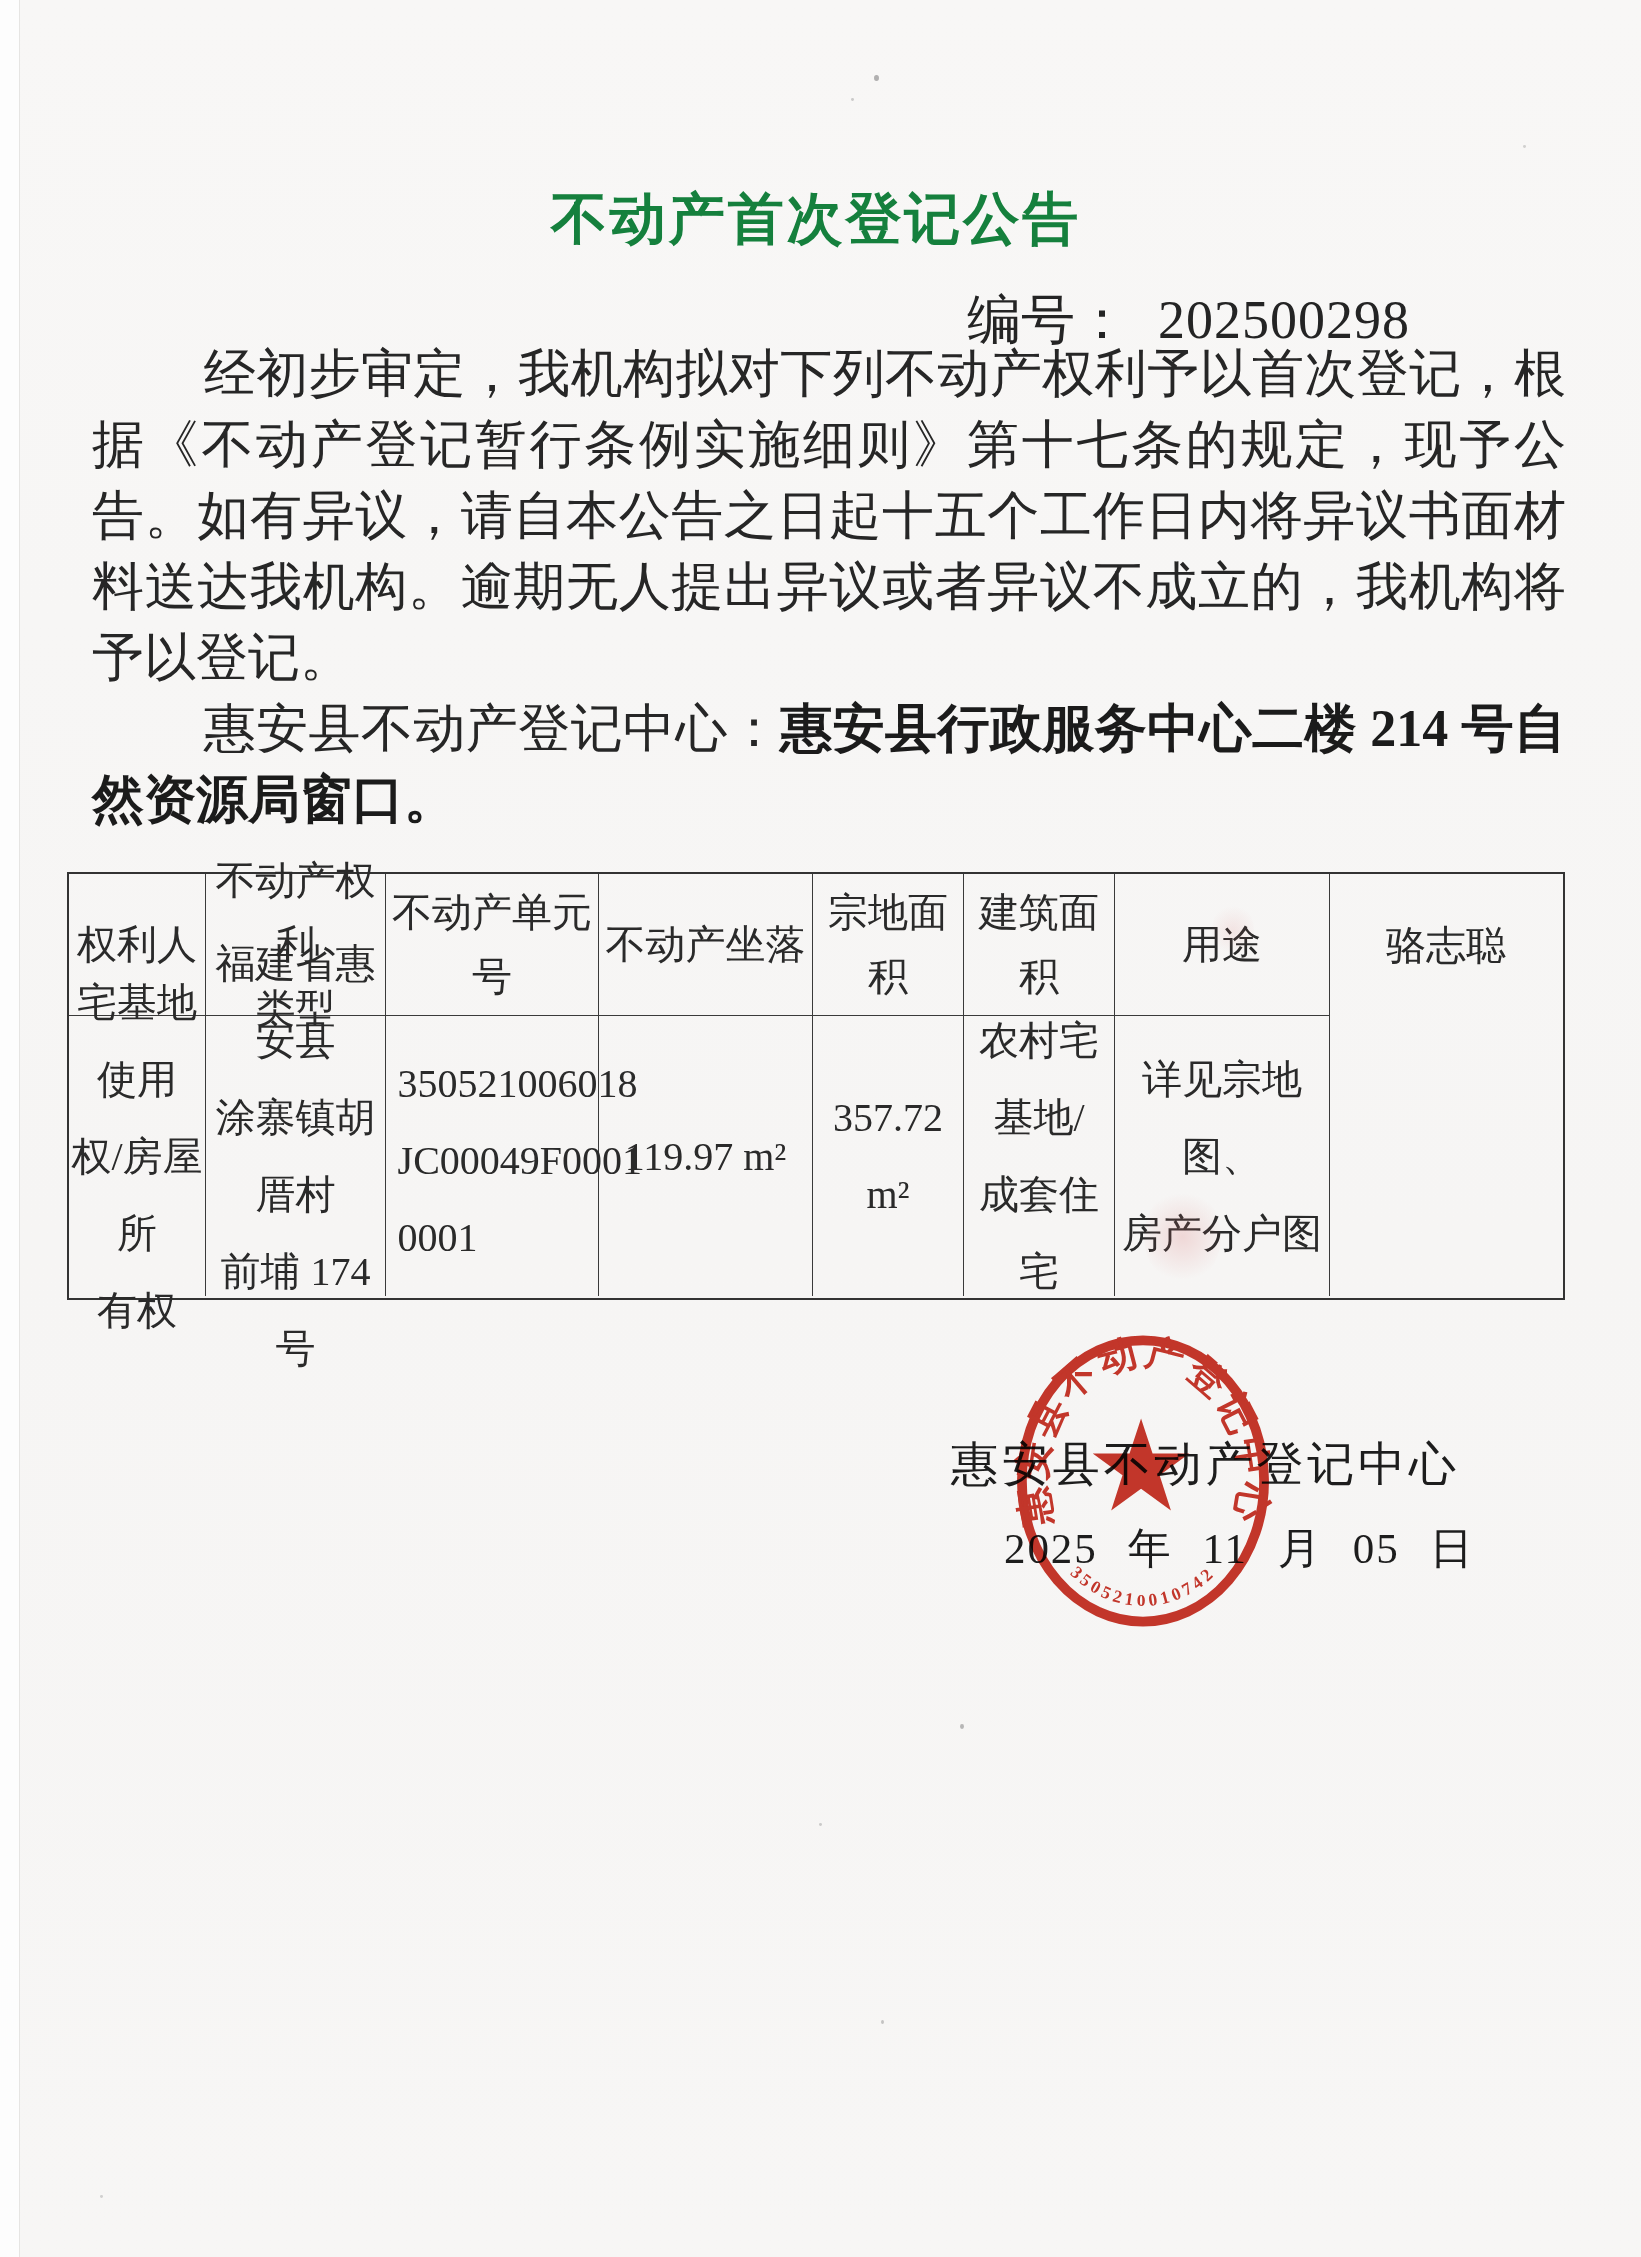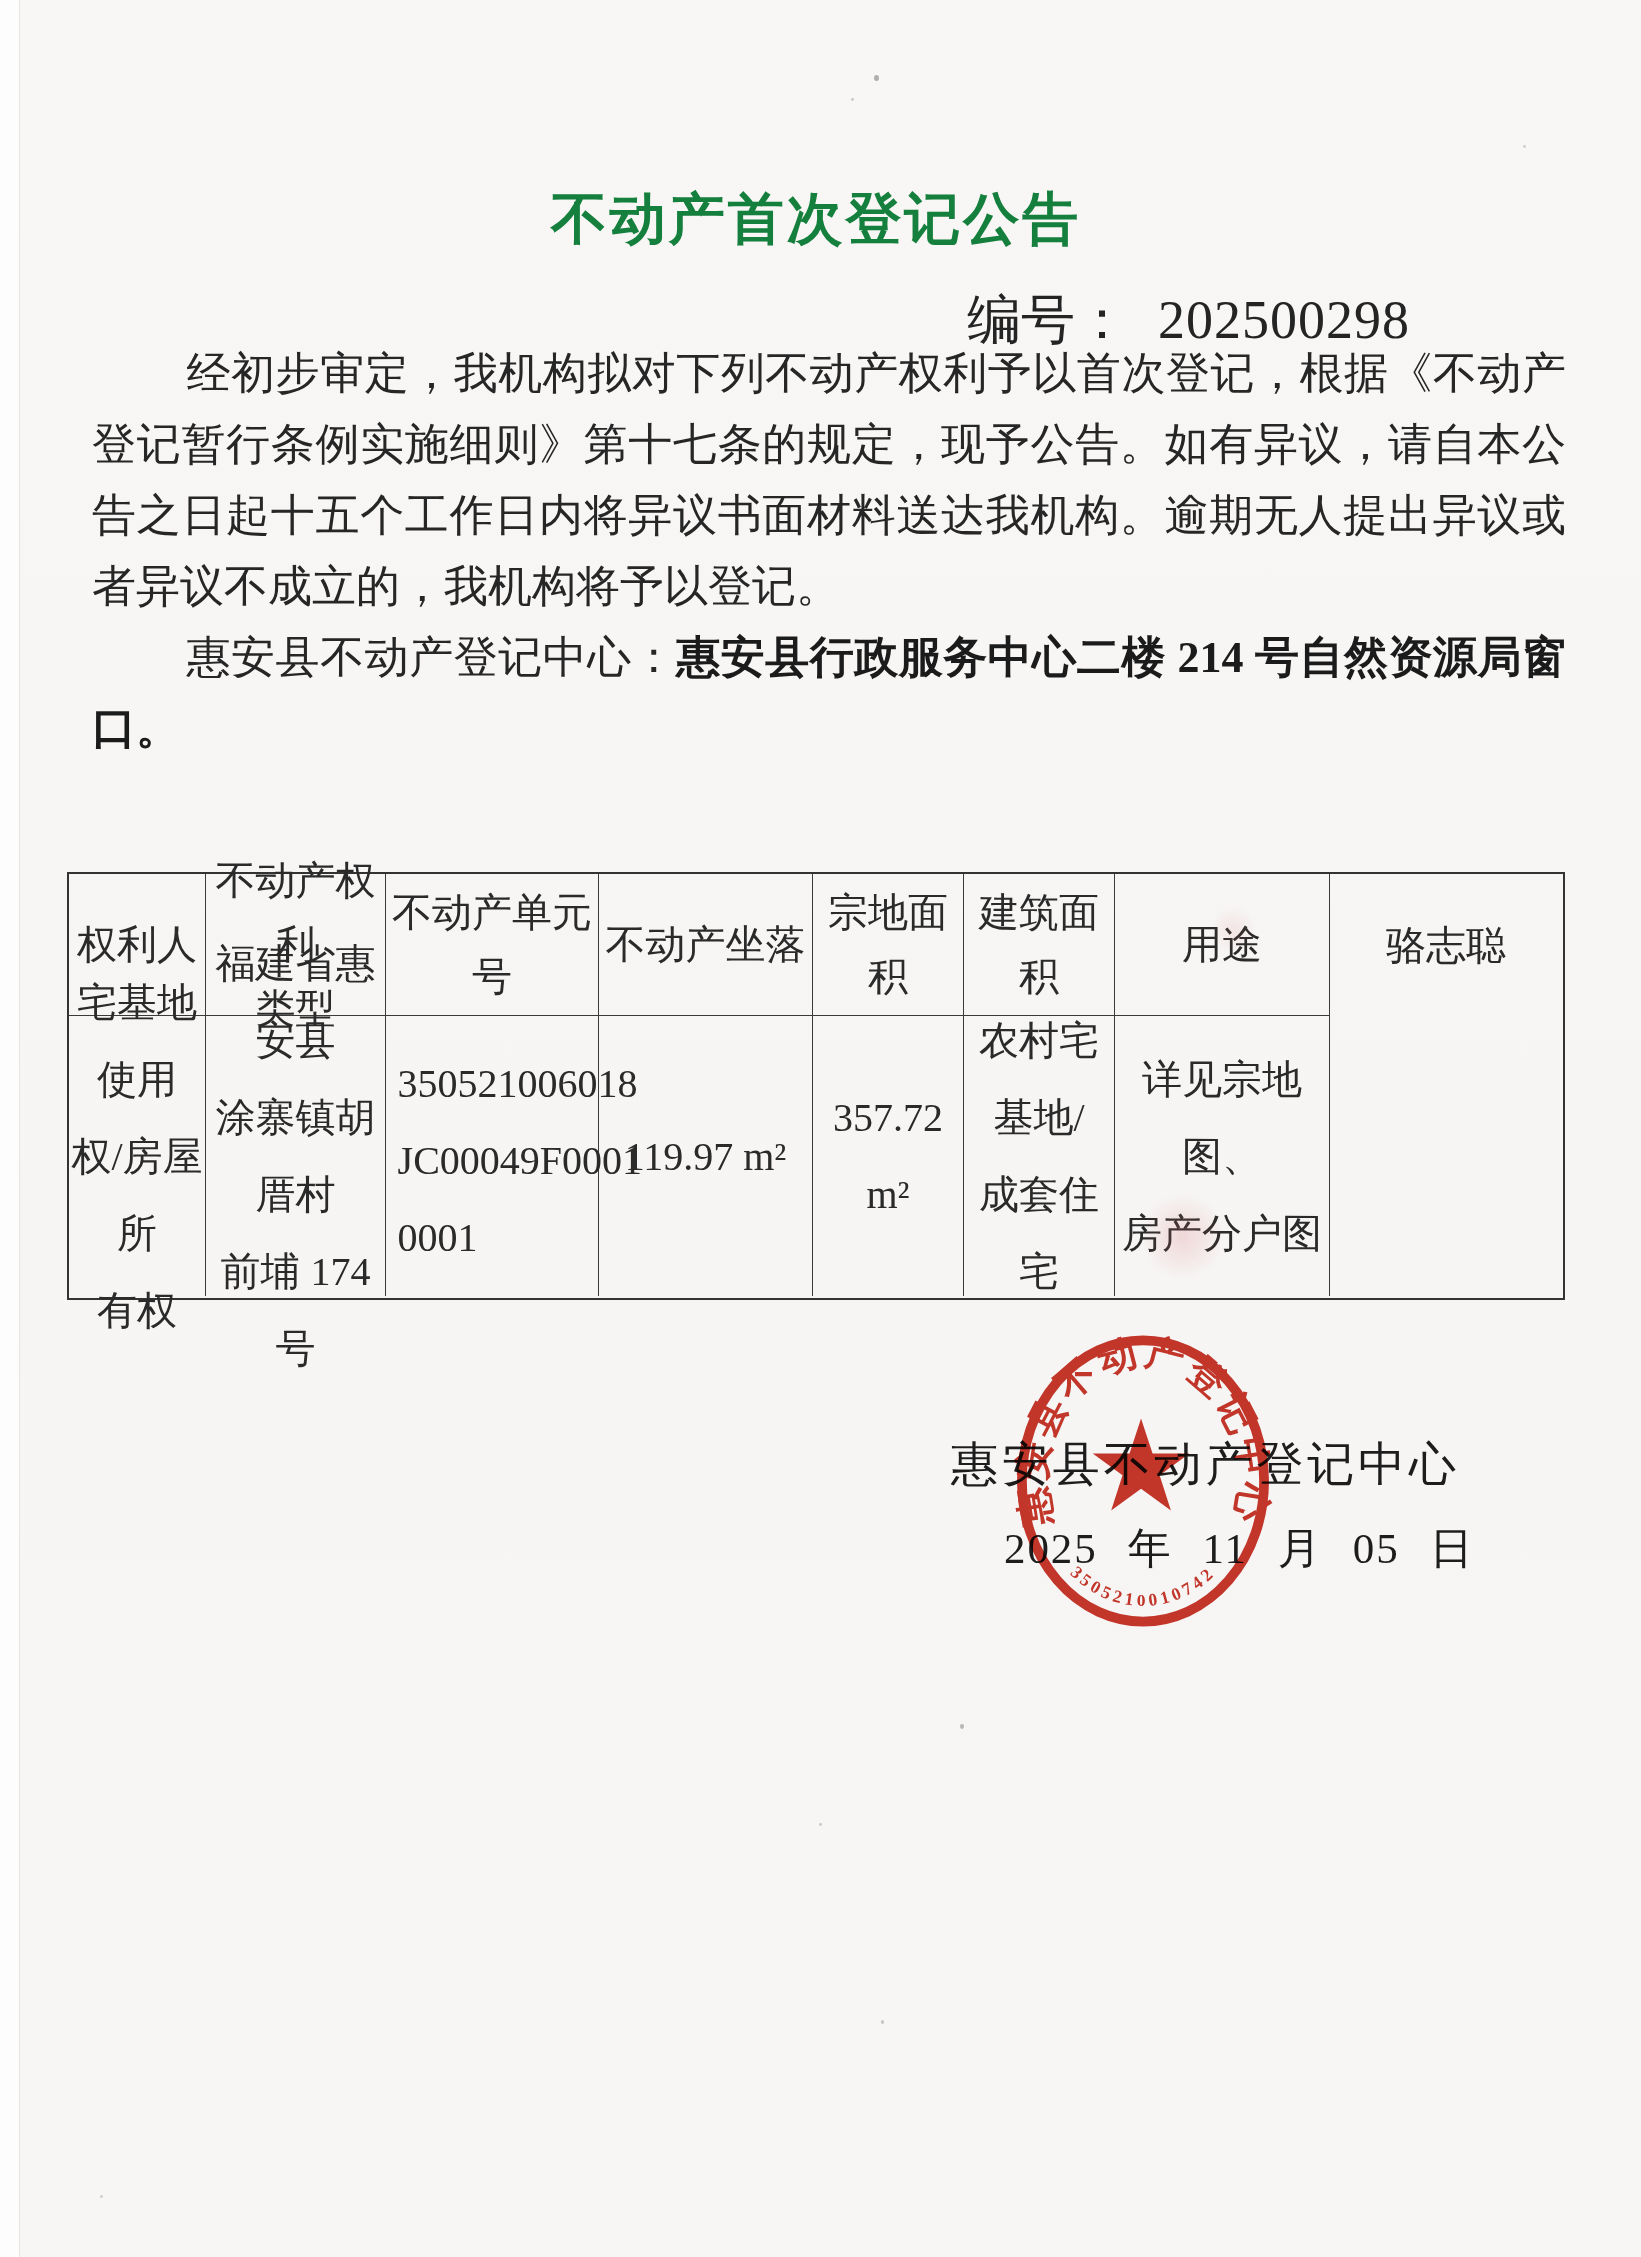--- a/index.html
+++ b/index.html
@@ -9,21 +9,21 @@
     font-family:"Liberation Serif","DejaVu Serif",serif;
     color:#222;
   }
   .scan-edge-left{position:absolute;left:0;top:0;width:19.3px;height:100%;
     background:#fdfdfd;border-right:1px solid #e6e5e3;}
   .doc-title{position:absolute;left:0;top:182px;width:1632px;text-align:center;
     font-size:56px;font-weight:700;letter-spacing:2.9px;color:#15803d;}
   .doc-number{position:absolute;left:967px;top:284px;font-size:54px;color:#242424;}
   .doc-number .num{margin-left:29px;letter-spacing:1px;}
   .body-text{position:absolute;left:92px;top:338px;width:1474px;
-    font-size:44px;line-height:71px;text-align:justify;color:#262626;}
+    font-size:52px;line-height:71px;text-align:justify;color:#262626;}
   .body-text p{margin:0;text-indent:2.15em;}
   .bold-seg{font-weight:700;color:#1b1b1b;}
 
   
   .reg-table{position:absolute;left:67px;top:872px;width:1498px;height:428px;
     box-sizing:border-box;border:2.9px solid #333;
     display:grid;grid-template-columns:137px 180px 213px 214px 151px 151px 215px 232px;
     grid-template-rows:142px 280px;background:transparent;}
   .cell{box-sizing:border-box;border-right:1.9px solid #3a3a3a;
     display:flex;align-items:center;justify-content:center;

